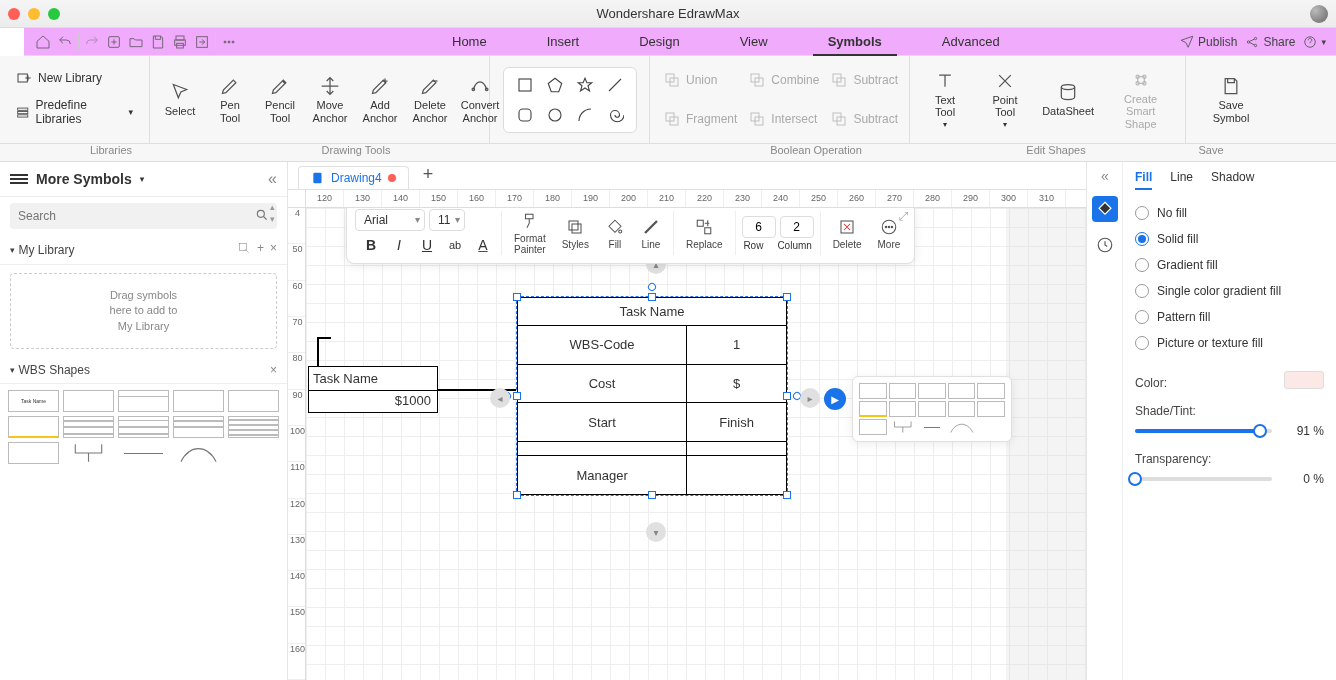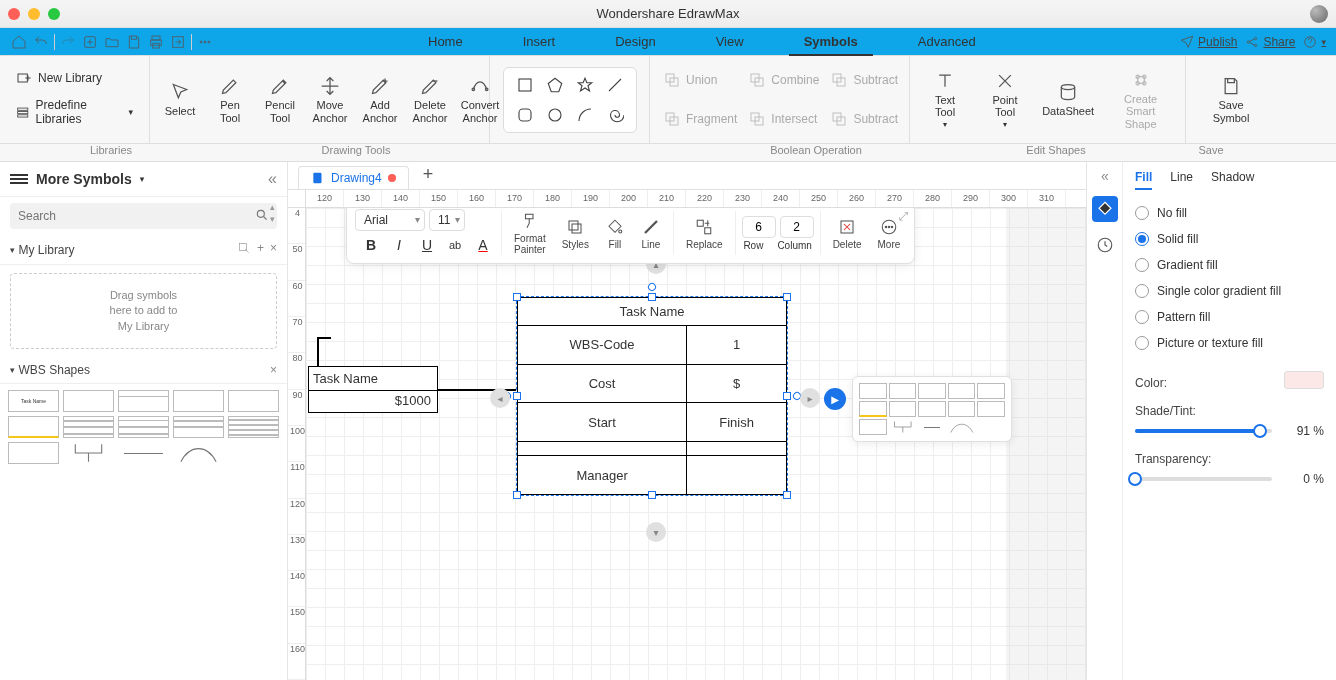--- a/index.html
+++ b/index.html
@@ -7,29 +7,29 @@
 
 
 .titlebar { height: 28px; background: linear-gradient(#f5f5f5,#ececec); display: flex; align-items: center; padding: 0 8px; border-bottom: 1px solid #dedede; position: relative; }
 .traffic { display: flex; gap: 8px; }
 .traffic span { width: 12px; height: 12px; border-radius: 50%; display: inline-block; }
 .tl-red { background:#ff5f57; } .tl-yellow { background:#febc2e; } .tl-green { background:#28c840; }
 .titlebar-title { position:absolute; left:50%; transform:translateX(-50%); font-size:13px; color:#333; }
 .avatar { margin-left:auto; width:18px; height:18px; border-radius:50%; background:radial-gradient(circle at 30% 30%, #bbb, #666); }
 
 
-.topbar { height: 28px; background:#0ea5e9; display:flex; align-items:center; padding:0 10px; gap:4px; border-bottom:1px solid #dedede; }
+.topbar { height: 28px; background:#f0abfc; display:flex; align-items:center; padding:0 10px; gap:4px; border-bottom:1px solid #dedede;margin-left:24px; }
 .tb-icon { width:18px; height:18px; display:inline-flex; align-items:center; justify-content:center; opacity:.8; }
 .tb-icon svg { width:16px; height:16px; stroke:#555; fill:none; stroke-width:1.5; }
 .menu-tabs { display:flex; gap:0; margin-left:180px; margin-right:auto; }
 .menu-tab { padding:0 30px; font-size:13px; color:#333; height:28px; display:flex; align-items:center; position:relative; }
 .menu-tab.active { font-weight:600; }
 .menu-tab.active::after { content:""; position:absolute; left:15px; right:15px; bottom:0; height:2px; background:#333; }
 .share-group { display:flex; gap:8px; align-items:center; }
-.share-btn { display:flex; align-items:center; gap:4px; font-size:12px; color:#444;text-decoration:underline; }
+.share-btn { display:flex; align-items:center; gap:4px; font-size:12px; color:#444; }
 
 
 .ribbon { height: 88px; background:#f7f7f7; display:flex; align-items:stretch; border-bottom:1px solid #dedede; }
 .ribbon-group { display:flex; flex-direction:column; padding:4px 8px; position:relative; }
 .ribbon-group.wsep { border-right:1px solid #e0e0e0; }
 .ribbon-row { display:flex; gap:6px; align-items:center; flex:1; }
 .rtool { display:flex; flex-direction:column; align-items:center; justify-content:center; padding:4px 6px; font-size:11px; color:#333; min-width:44px; gap:2px; }
 .rtool.wide { min-width:54px; }
 .rtool.disabled { color:#aaa; }
 .rtool .ricon { width:22px; height:22px; display:flex; align-items:center; justify-content:center; }

